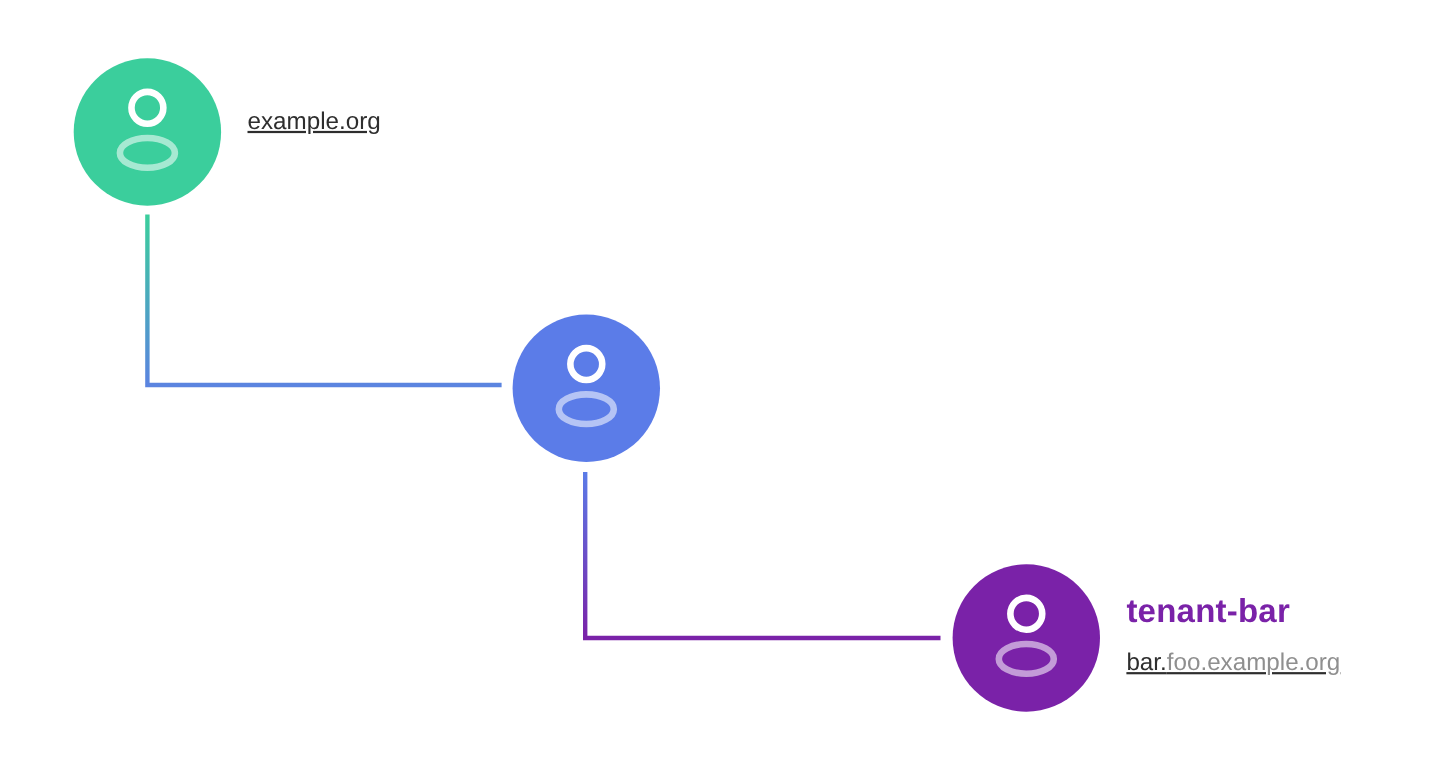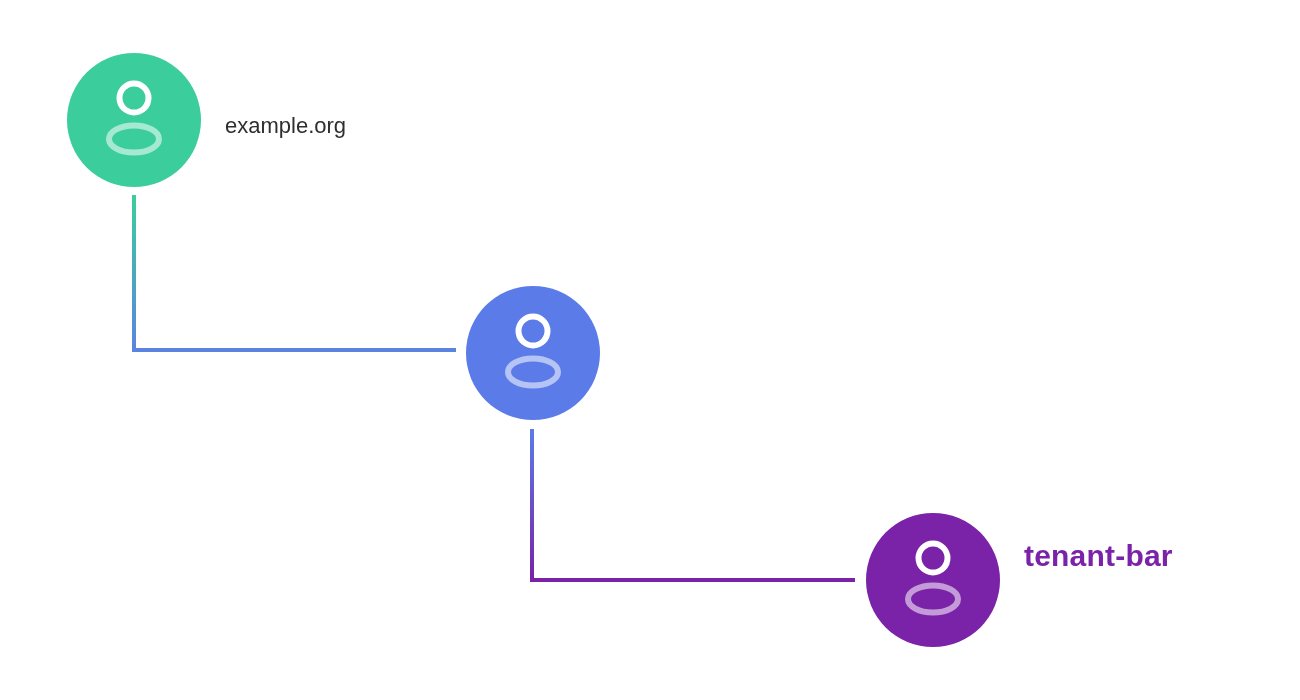--- a/index.html
+++ b/index.html
@@ -46,24 +46,25 @@
     white-space: nowrap;
   }
   .node-title {
     font-size: 30px;
     line-height: 32px;
     font-weight: 700;
     color: var(--title-color, #333);
     letter-spacing: 0.2px;
   }
   .node-domain {
-    margin-top: 33px;
+    margin-top: 17px;
     font-size: 22px;
     line-height: 26px;
     color: var(--domain-own, #2e2e2e);
+    text-decoration: underline;
   }
   .domain-own { color: var(--domain-own, #2e2e2e); }
   .domain-inherited { color: var(--domain-inherited, #8f8f8f); }
 </style>
 </head>
 <body>
 
 <div class="diagram">
 
   <svg class="connectors" viewBox="0 0 1300 700" xmlns="http://www.w3.org/2000/svg" aria-hidden="true">
@@ -106,16 +107,19 @@
 
   <div class="node node-2" style="--node-color: #7A22A8; --title-color: #7A22A8;">
     <div class="avatar">
       <svg viewBox="0 0 134 134" width="134" height="134" aria-hidden="true">
         <circle cx="67" cy="45" r="14.5" fill="none" stroke="#ffffff" stroke-width="6"></circle>
         <ellipse cx="67" cy="86" rx="25" ry="13.5" fill="none" stroke="#ffffff" stroke-width="6" opacity="0.55"></ellipse>
       </svg>
     </div>
     <div class="node-text">
       <div class="node-title">tenant-bar</div>
+      <div class="node-domain">
+        <span class="domain-own">bar.</span><span class="domain-inherited">foo.example.org</span>
+      </div>
     </div>
   </div>
 
 </div>
 
 </body></html>

